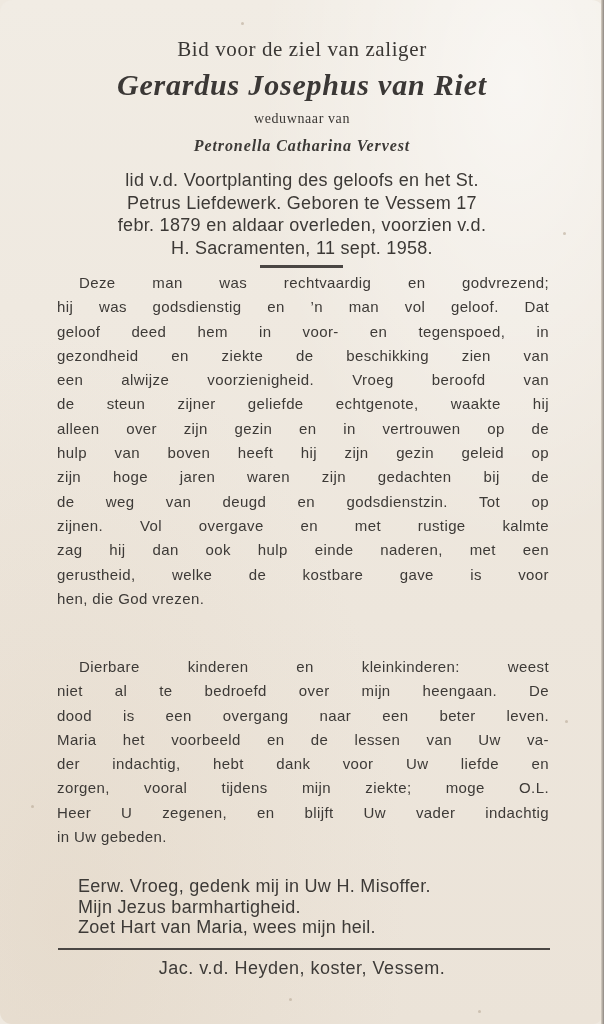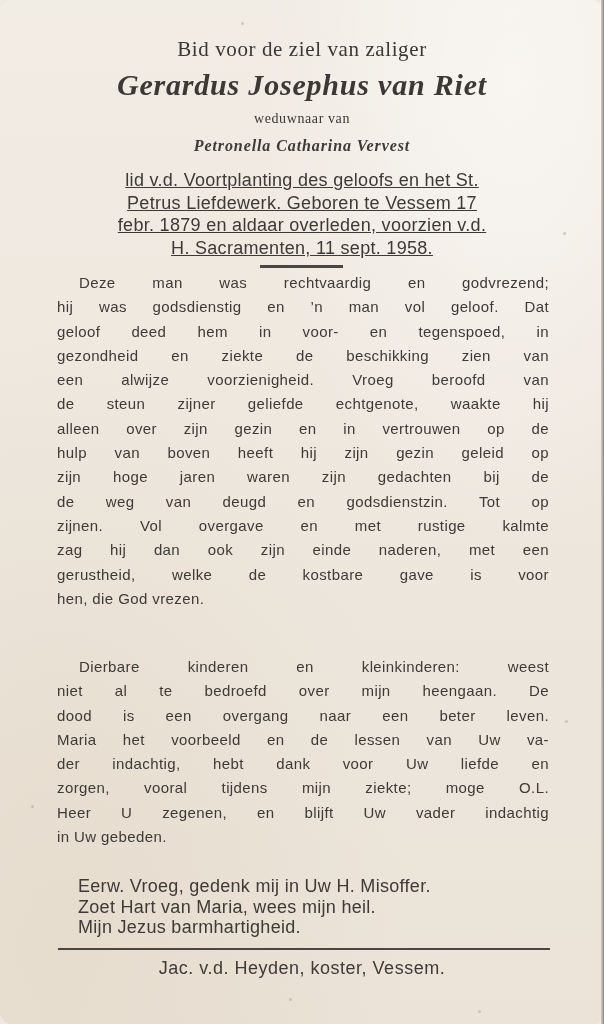--- a/index.html
+++ b/index.html
@@ -62,21 +62,20 @@
       letter-spacing: 0.9px;
       color: #3d3a37;
     }
     .bio {
       top: 169px;
       font-family: "Liberation Sans", "DejaVu Sans", sans-serif;
       font-size: 18px;
       line-height: 22.5px;
       letter-spacing: 0.3px;
       color: #3c3936;
-      text-decoration: underline;
     }
     .bio div { white-space: nowrap; }
     .short-rule {
       position: absolute;
       top: 265px;
       left: 260px;
       width: 83px;
       height: 3px;
       background: #4a4643;
     }
@@ -164,40 +163,40 @@
     <span class="line">hij was godsdienstig en ’n man vol geloof. Dat</span>
     <span class="line">geloof deed hem in voor- en tegenspoed, in</span>
     <span class="line">gezondheid en ziekte de beschikking zien van</span>
     <span class="line">een alwijze voorzienigheid. Vroeg beroofd van</span>
     <span class="line">de steun zijner geliefde echtgenote, waakte hij</span>
     <span class="line">alleen over zijn gezin en in vertrouwen op de</span>
     <span class="line">hulp van boven heeft hij zijn gezin geleid op</span>
     <span class="line">zijn hoge jaren waren zijn gedachten bij de</span>
     <span class="line">de weg van deugd en godsdienstzin. Tot op</span>
     <span class="line">zijnen. Vol overgave en met rustige kalmte</span>
-    <span class="line">zag hij dan ook zijn einde naderen, met een</span>
+    <span class="line">zag hij dan ook hulp einde naderen, met een</span>
     <span class="line">gerustheid, welke de kostbare gave is voor</span>
     <span class="line last">hen, die God vrezen.</span>
   </div>
 
   <div class="body-text para2">
     <span class="line indent">Dierbare kinderen en kleinkinderen: weest</span>
     <span class="line">niet al te bedroefd over mijn heengaan. De</span>
     <span class="line">dood is een overgang naar een beter leven.</span>
     <span class="line">Maria het voorbeeld en de lessen van Uw va-</span>
     <span class="line">der indachtig, hebt dank voor Uw liefde en</span>
     <span class="line">zorgen, vooral tijdens mijn ziekte; moge O.L.</span>
     <span class="line">Heer U zegenen, en blijft Uw vader indachtig</span>
     <span class="line last">in Uw gebeden.</span>
   </div>
 
   <div class="prayers">
     <div>Eerw. Vroeg, gedenk mij in Uw H. Misoffer.</div>
+    <div>Mijn Jezus barmhartigheid.</div>
     <div>Zoet Hart van Maria, wees mijn heil.</div>
-    <div>Mijn Jezus barmhartigheid.</div>
   </div>
 
   <div class="long-rule"></div>
 
   <div class="center printer">Jac. v.d. Heyden, koster, Vessem.</div>
 
   <div class="speck" style="left:241px;top:22px;"></div>
   <div class="speck" style="left:565px;top:720px;"></div>
   <div class="speck" style="left:31px;top:805px;"></div>
   <div class="speck" style="left:289px;top:998px;"></div>

